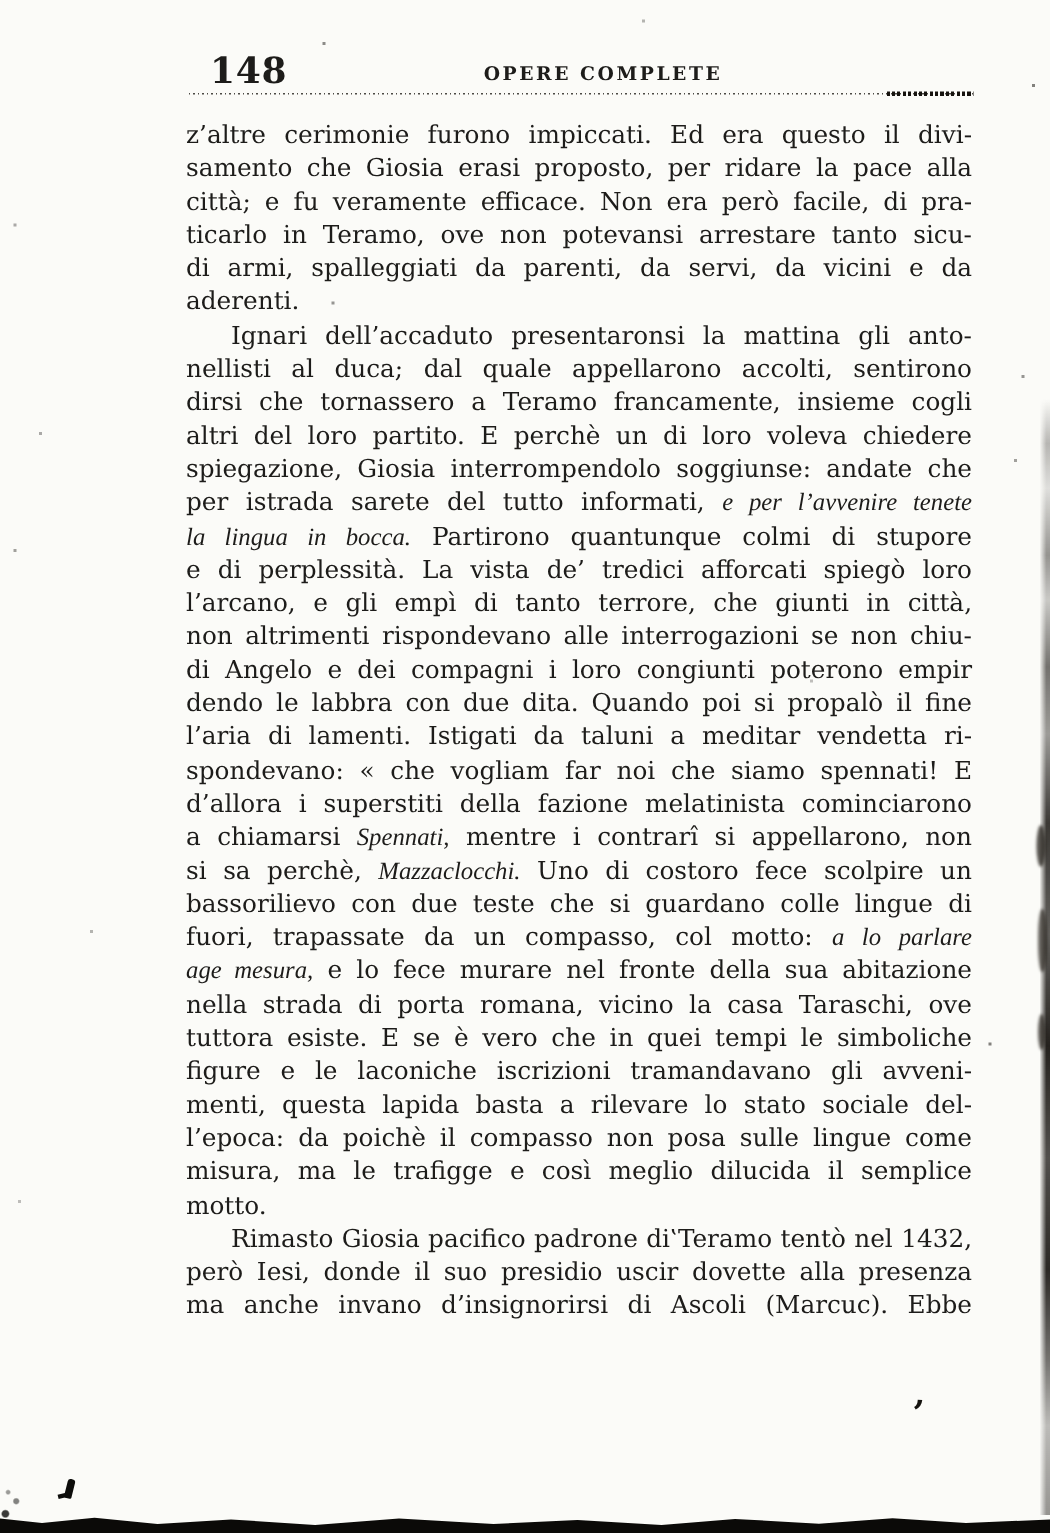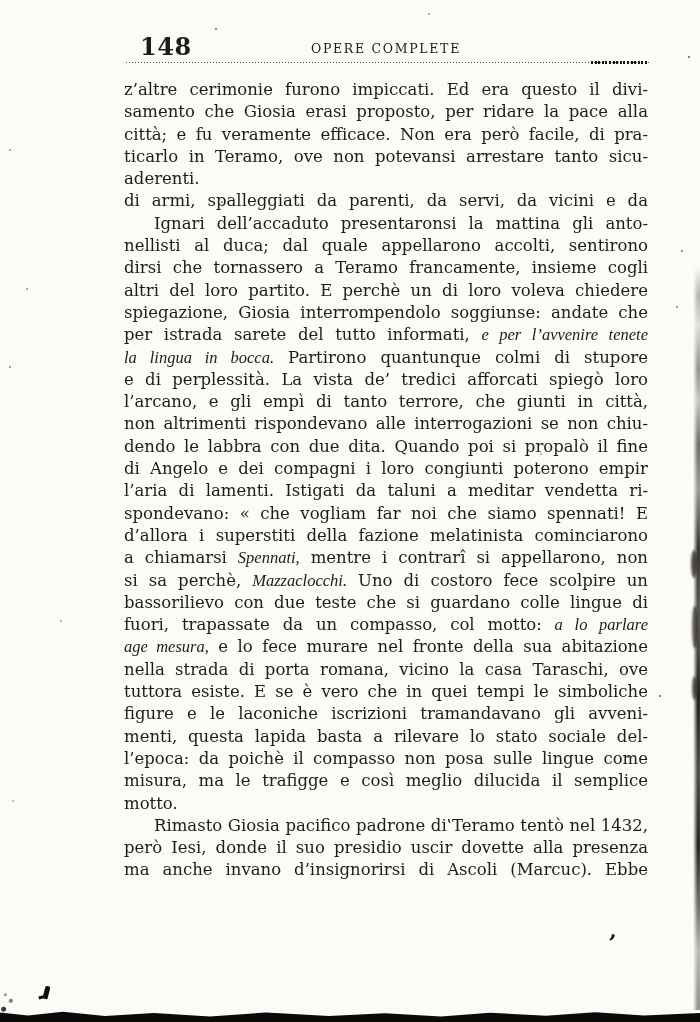--- a/index.html
+++ b/index.html
@@ -7,22 +7,22 @@
     width:700px;height:1022px;position:relative;overflow:hidden;
     background:#fbfbf8;
     font-family:"DejaVu Serif","Liberation Serif",serif;
     color:#1d1c1a;
   }
   .page-number{
     position:absolute;left:140px;top:32px;
     font-size:24px;font-weight:bold;letter-spacing:0.5px;
   }
   .running-title{
-    position:absolute;left:124px;top:41px;width:524px;
-    text-align:center;font-size:12.5px;font-weight:normal;letter-spacing:1.7px;
+    position:absolute;left:140px;top:41px;width:524px;
+    text-align:center;font-size:12.5px;font-weight:bold;letter-spacing:1.7px;
   }
   .rule-dotted{
     position:absolute;left:126px;top:62px;width:523px;height:1.4px;
     background:repeating-linear-gradient(90deg,rgba(45,43,38,0.85) 0 1px,transparent 1px 3px);
   }
   .rule-dotted-end{
     position:absolute;left:591px;top:61px;width:58px;height:2.6px;
     background:repeating-linear-gradient(90deg,#16130f 0 2px,transparent 2px 3.6px);
   }
   .body-text{
@@ -111,34 +111,34 @@
 <div class="page-number">148</div>
 <div class="running-title">OPERE COMPLETE</div>
 <div class="rule-dotted"></div>
 <div class="rule-dotted-end"></div>
 
 <div class="body-text">
     <div class="line"><span>z’altre cerimonie furono impiccati. Ed era questo il divi-</span></div>
     <div class="line"><span>samento che Giosia erasi proposto, per ridare la pace alla</span></div>
     <div class="line"><span>città; e fu veramente efficace. Non era però facile, di pra-</span></div>
     <div class="line"><span>ticarlo in Teramo, ove non potevansi arrestare tanto sicu-</span></div>
+    <div class="line"><span>di armi, spalleggiati da parenti, da servi, da vicini e da</span></div>
     <div class="line nojust"><span>aderenti.</span></div>
-    <div class="line"><span>di armi, spalleggiati da parenti, da servi, da vicini e da</span></div>
     <div class="line indent"><span>Ignari dell’accaduto presentaronsi la mattina gli anto-</span></div>
     <div class="line"><span>nellisti al duca; dal quale appellarono accolti, sentirono</span></div>
     <div class="line"><span>dirsi che tornassero a Teramo francamente, insieme cogli</span></div>
     <div class="line"><span>altri del loro partito. E perchè un di loro voleva chiedere</span></div>
     <div class="line"><span>spiegazione, Giosia interrompendolo soggiunse: andate che</span></div>
     <div class="line"><span>per istrada sarete del tutto informati, </span><span class="it">e per l’avvenire tenete</span></div>
     <div class="line"><span class="it">la lingua in bocca.</span><span> Partirono quantunque colmi di stupore</span></div>
     <div class="line"><span>e di perplessità. La vista de’ tredici afforcati spiegò loro</span></div>
     <div class="line"><span>l’arcano, e gli empì di tanto terrore, che giunti in città,</span></div>
     <div class="line"><span>non altrimenti rispondevano alle interrogazioni se non chiu-</span></div>
+    <div class="line"><span>di Angelo e dei compagni i loro congiunti poterono empir</span></div>
     <div class="line"><span>dendo le labbra con due dita. Quando poi si propalò il fine</span></div>
-    <div class="line"><span>di Angelo e dei compagni i loro congiunti poterono empir</span></div>
     <div class="line"><span>l’aria di lamenti. Istigati da taluni a meditar vendetta ri-</span></div>
     <div class="line"><span>spondevano: « che vogliam far noi che siamo spennati! E</span></div>
     <div class="line"><span>d’allora i superstiti della fazione melatinista cominciarono</span></div>
     <div class="line"><span>a chiamarsi </span><span class="it">Spennati,</span><span> mentre i contrarî si appellarono, non</span></div>
     <div class="line"><span>si sa perchè, </span><span class="it">Mazzaclocchi.</span><span> Uno di costoro fece scolpire un</span></div>
     <div class="line"><span>bassorilievo con due teste che si guardano colle lingue di</span></div>
     <div class="line"><span>fuori, trapassate da un compasso, col motto: </span><span class="it">a lo parlare</span></div>
     <div class="line"><span class="it">age mesura,</span><span> e lo fece murare nel fronte della sua abitazione</span></div>
     <div class="line"><span>nella strada di porta romana, vicino la casa Taraschi, ove</span></div>
     <div class="line"><span>tuttora esiste. E se è vero che in quei tempi le simboliche</span></div>

